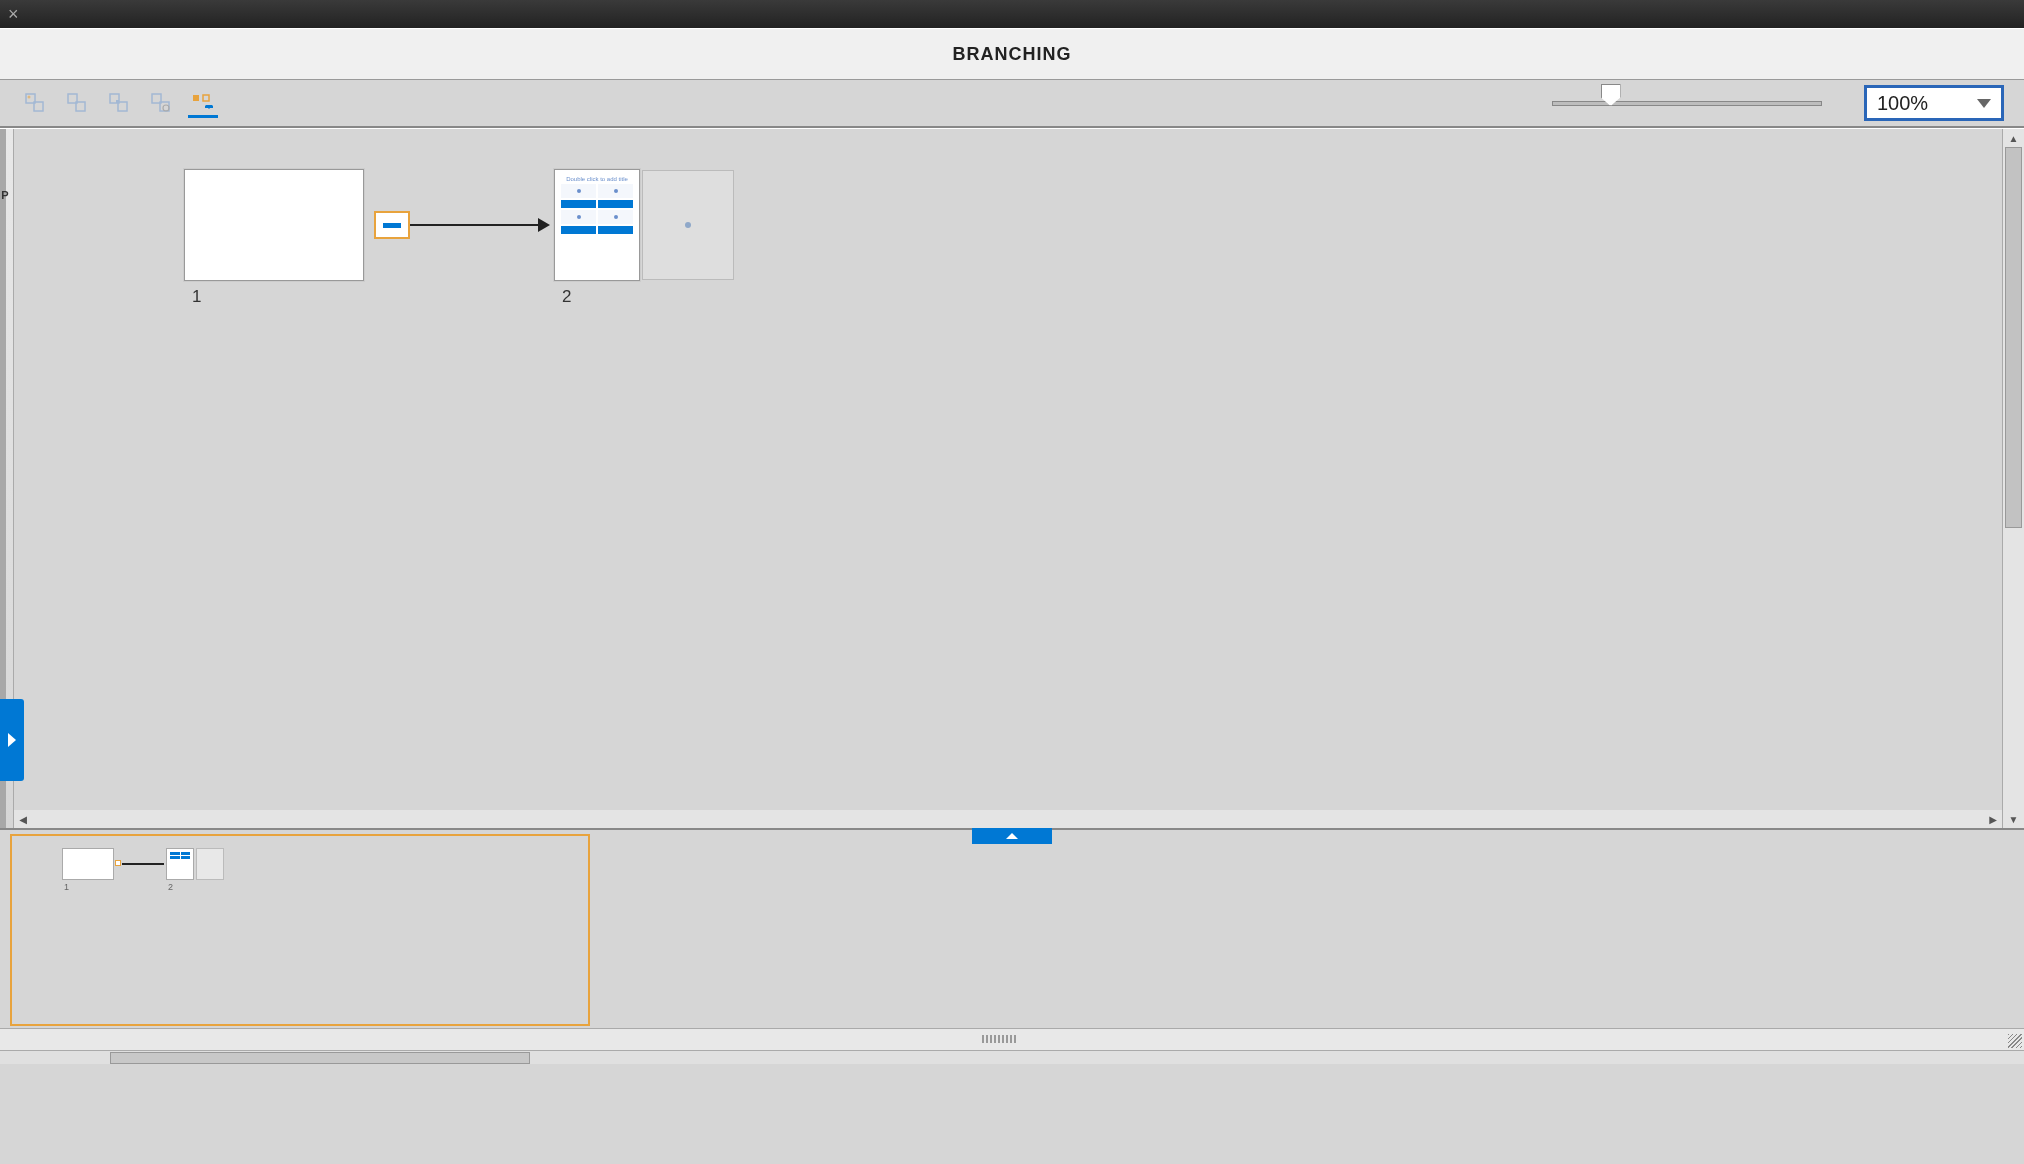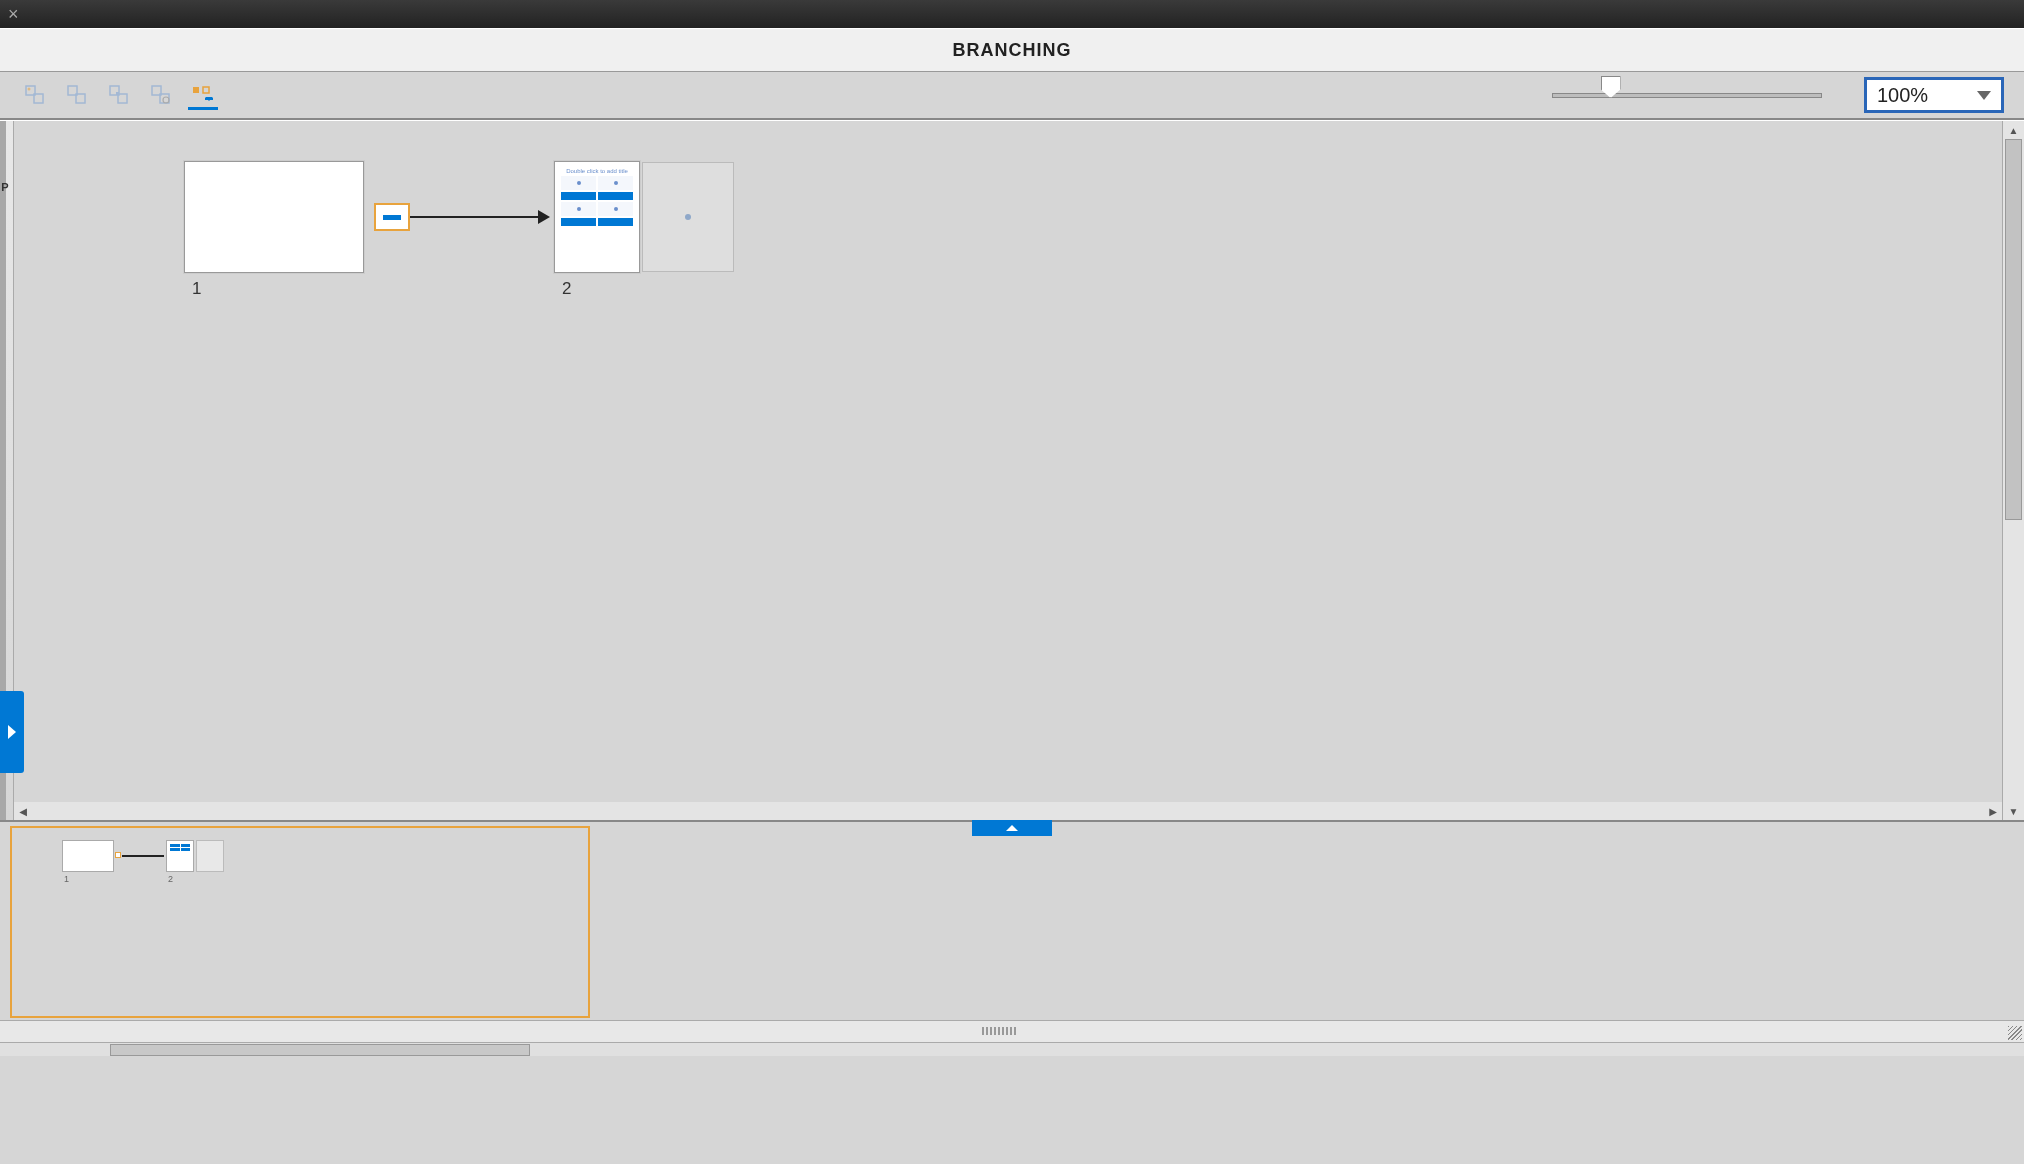--- a/index.html
+++ b/index.html
@@ -18,21 +18,21 @@
   align-items: center;
   padding: 0 8px;
 }
 .titlebar .close {
   color: #aaa;
   font-size: 18px;
   line-height: 1;
   cursor: pointer;
 }
 .header {
-  height: 44px;
+  height: 52px;
   background: #f0f0f0;
   border-top: 1px solid #fff;
   border-bottom: 1px solid #999;
   display: flex;
   align-items: center;
   justify-content: center;
 }
 .header-title {
   font-weight: 700;
   letter-spacing: 1px;

